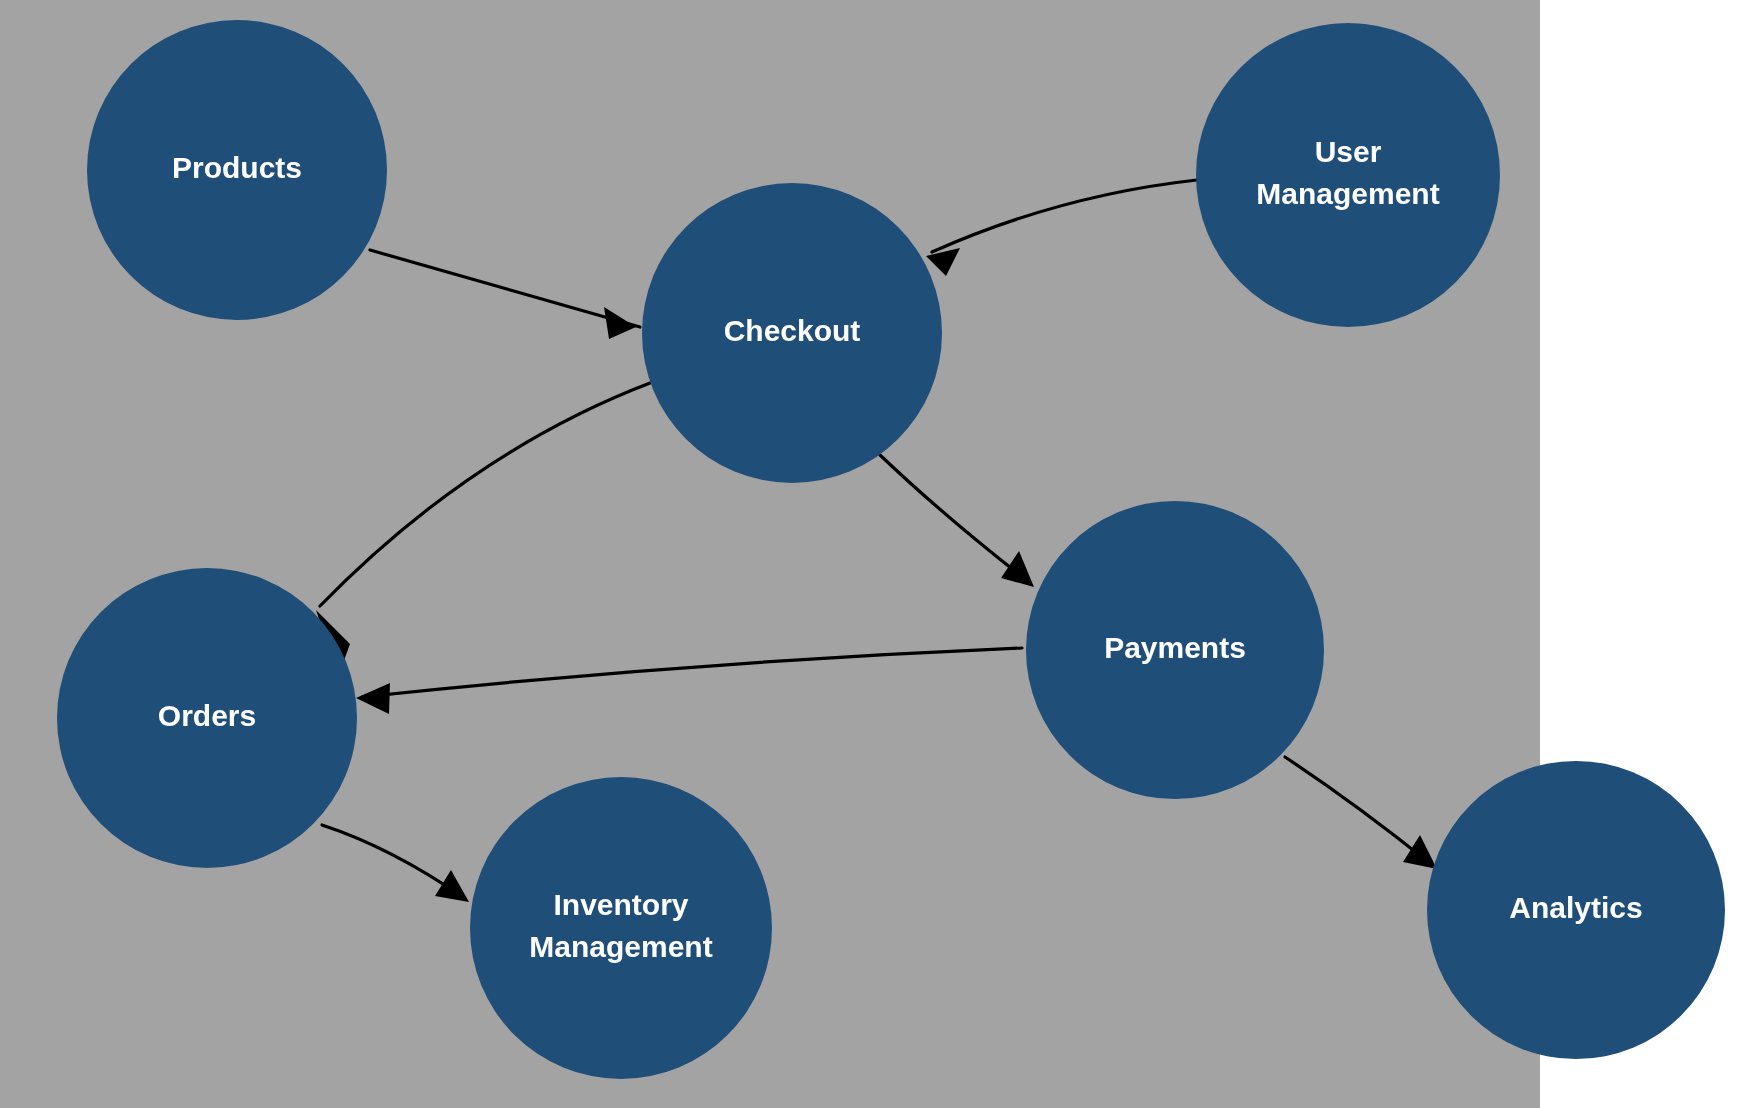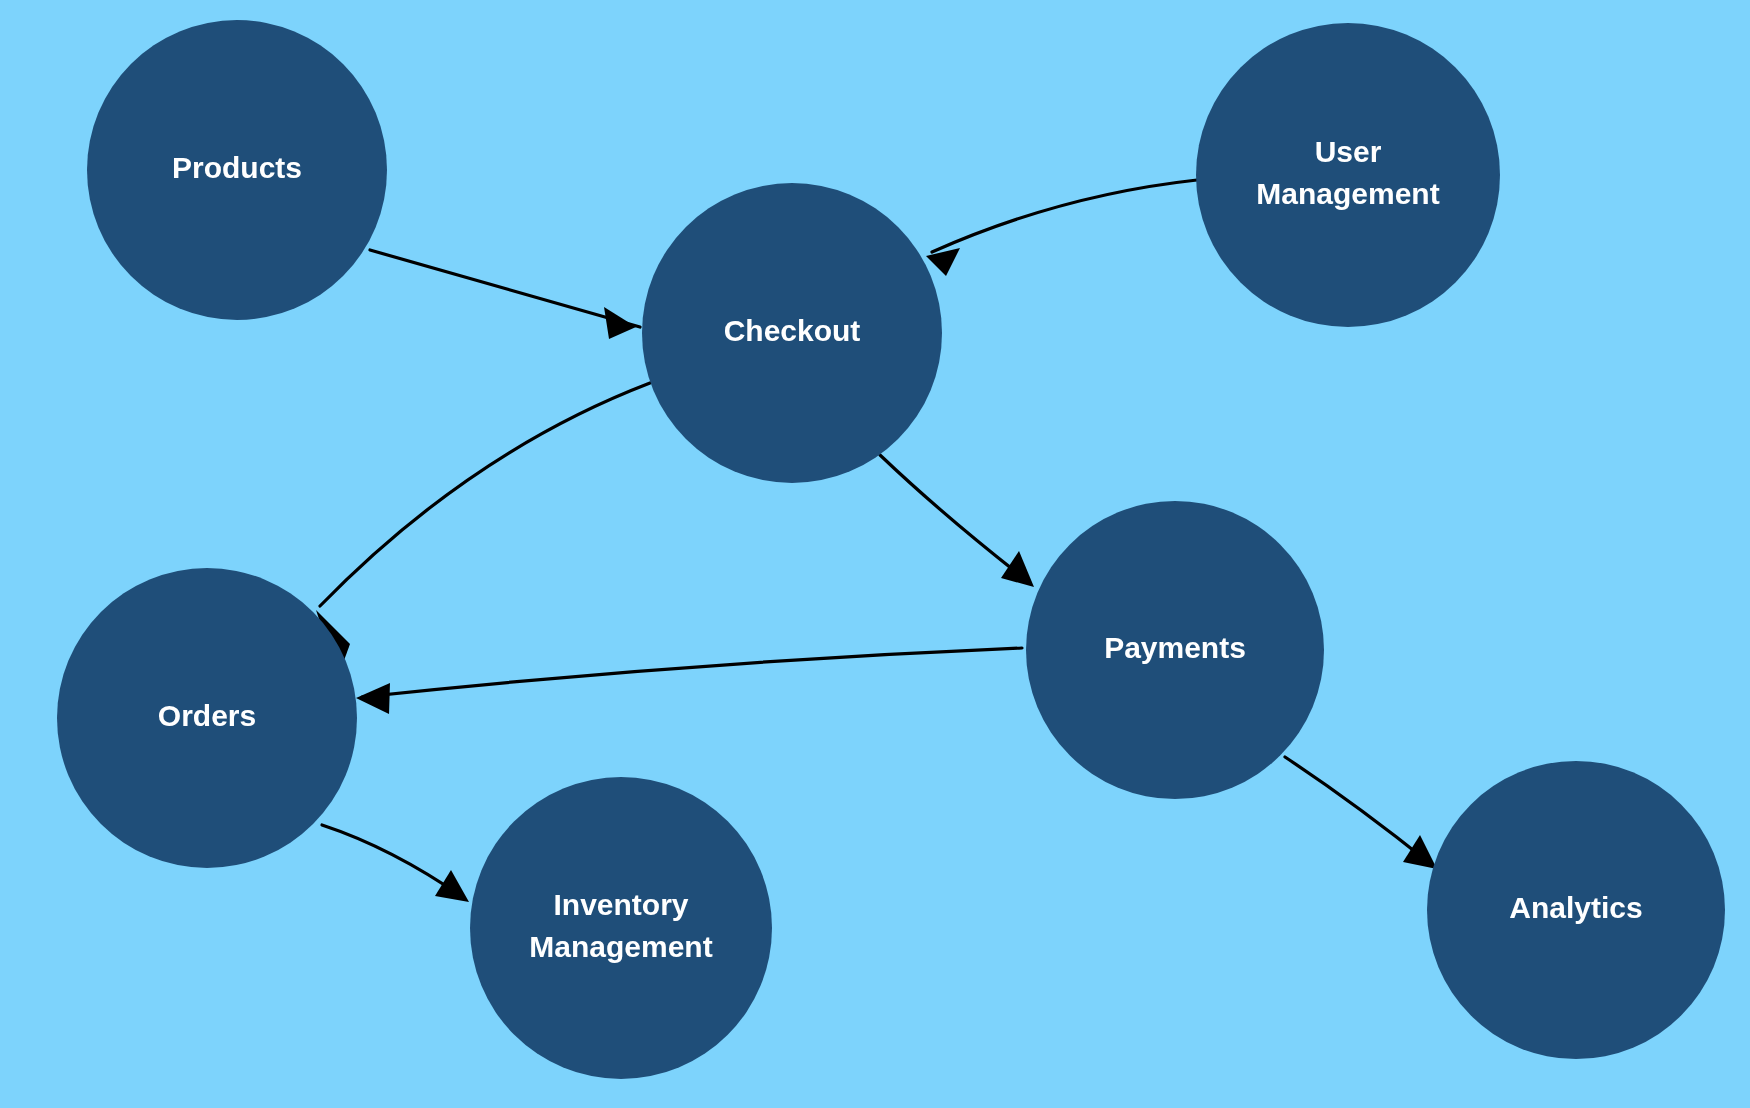--- a/index.html
+++ b/index.html
@@ -8,23 +8,23 @@
     background: #ffffff;
   }
   body {
     width: 1750px;
     height: 1108px;
     font-family: "Liberation Sans", sans-serif;
     overflow: hidden;
   }
   #diagram-root {
     position: relative;
-    width: 1750px;
+    width: 1540px;
     height: 1108px;
-    background: #7dd3fc;
+    background: #a3a3a3;
   }
   svg#graph {
     display: block;
     width: 1750px;
     height: 1108px;
   }
   .node-circle {
     fill: #1f4e79;
   }
   .node-label {

